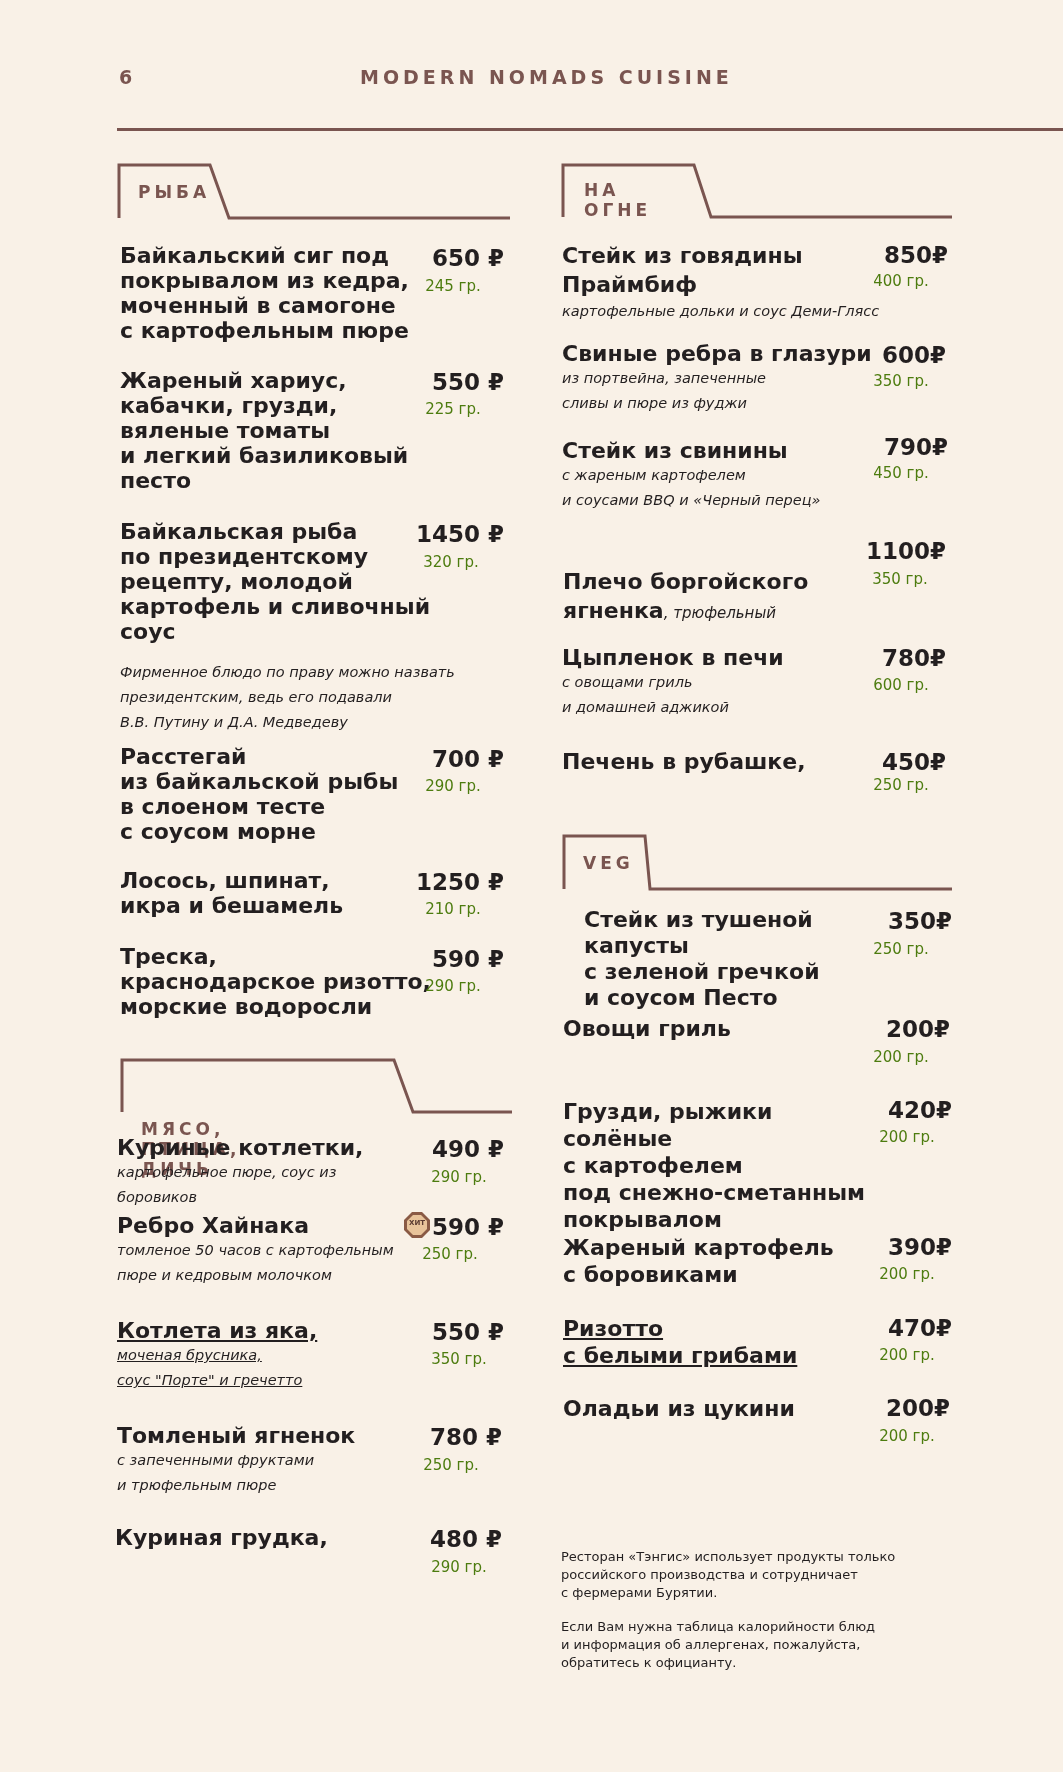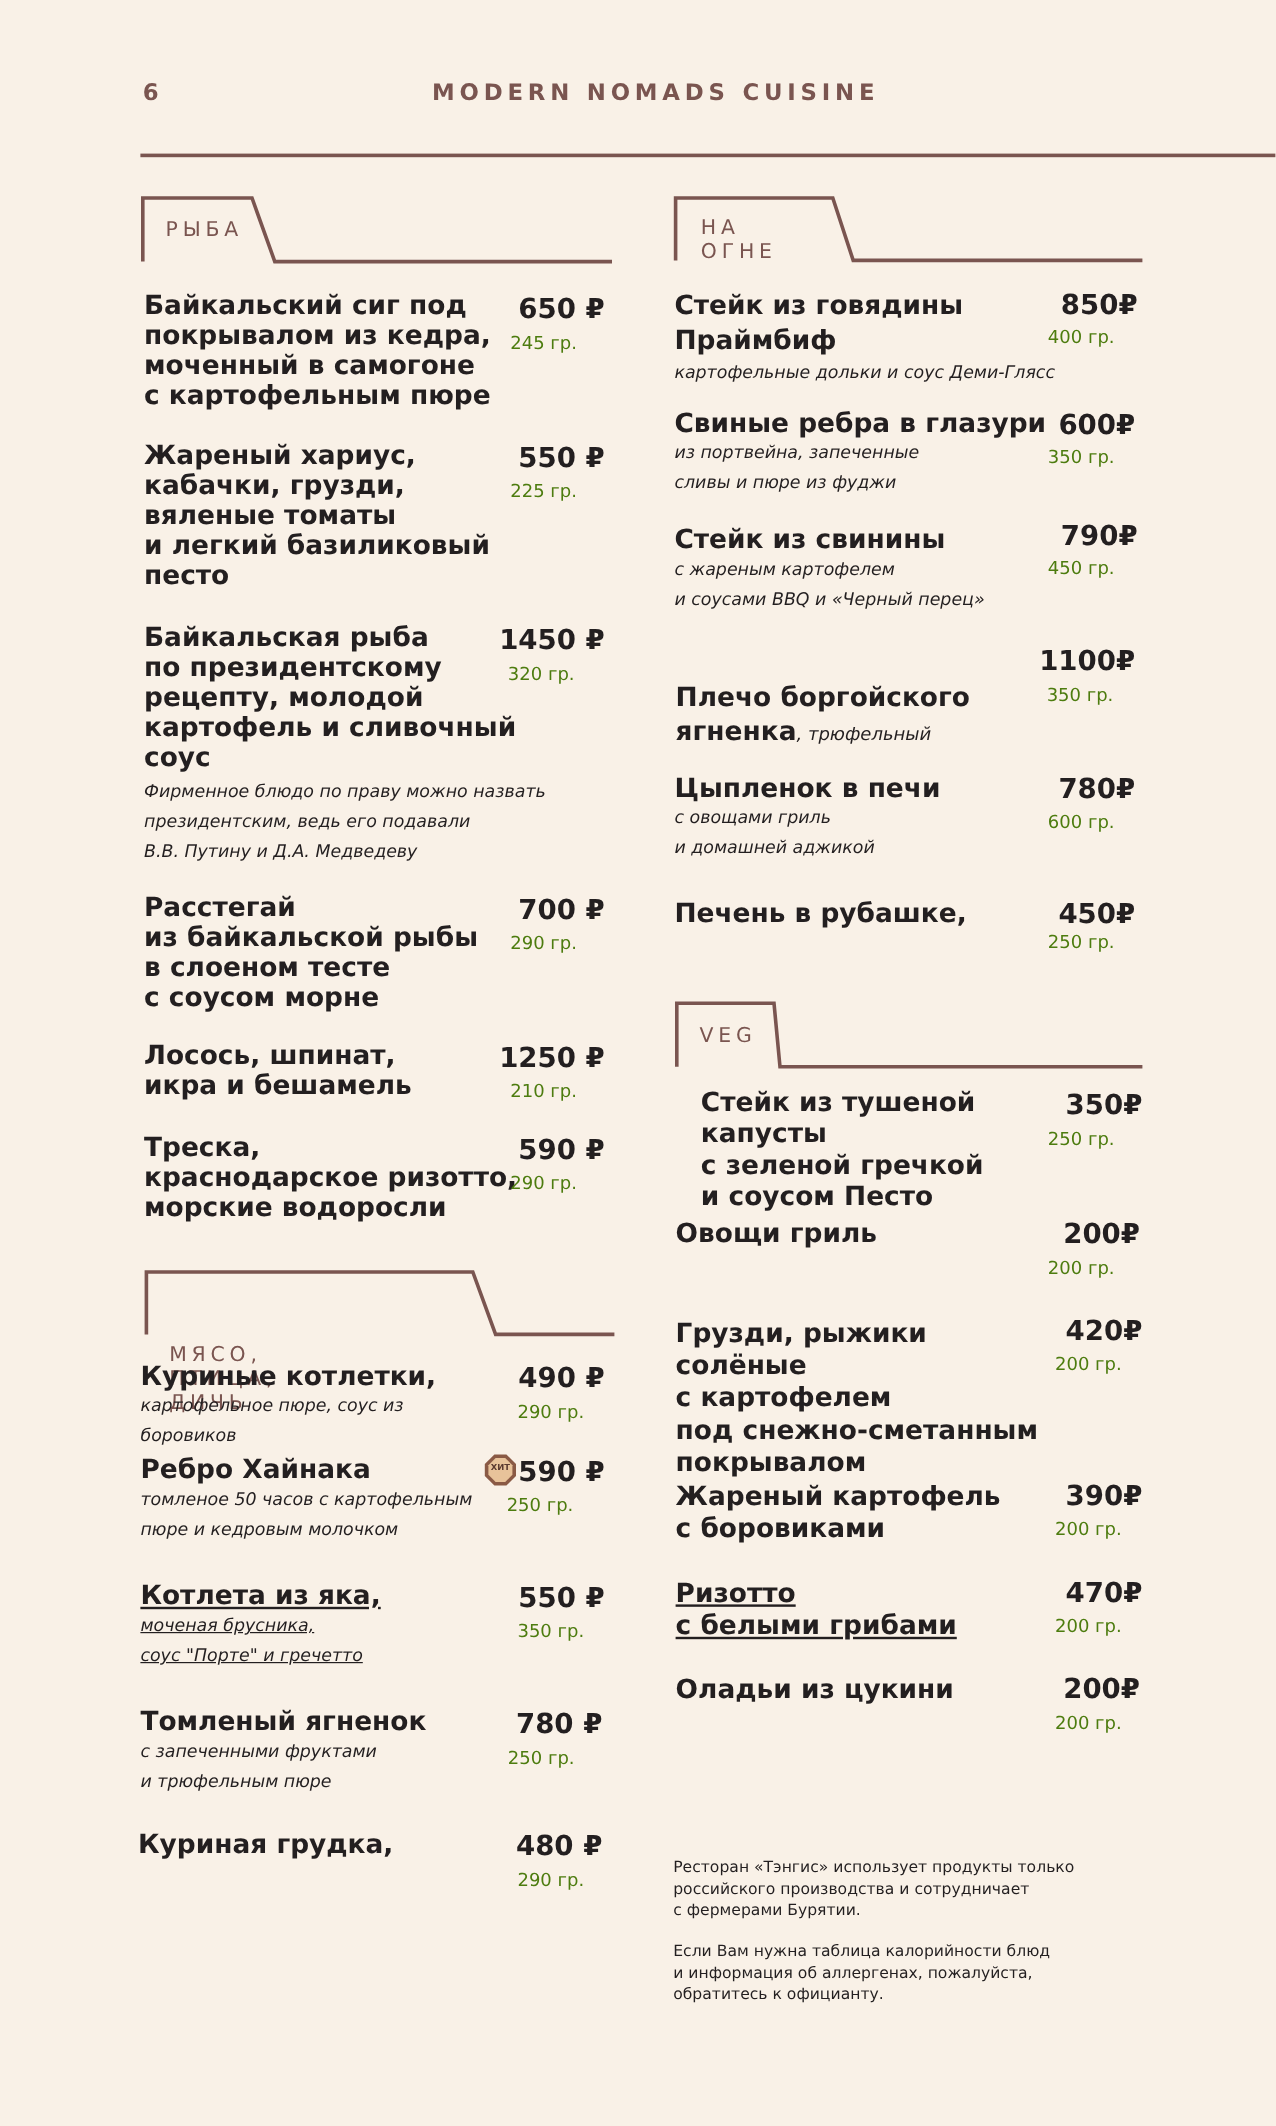--- a/index.html
+++ b/index.html
@@ -6,21 +6,21 @@
   body {
     width:1063px; height:1772px; background:#f9f1e7; position:relative; overflow:hidden;
     font-family:"DejaVu Sans", "Liberation Sans", sans-serif; color:#231f20;
   }
   .abs { position:absolute; }
   .page-num { left:119px; top:66px; font-size:19px; font-weight:bold; color:#7a5550; }
   .page-title { left:360px; top:66px; font-size:19px; letter-spacing:4px; color:#7a5550; font-weight:bold; }
   .top-rule { left:117px; top:128px; width:946px; height:3px; background:#7a5550; }
   .tab { position:absolute; }
   .tab svg { position:absolute; left:0; top:0; overflow:visible; }
-  .tab-label { position:absolute; font-size:17px; font-weight:normal; letter-spacing:4px; color:#7a5550; }
+  .tab-label { position:absolute; font-size:17px; font-weight:bold; letter-spacing:4px; color:#7a5550; }
   .item { position:absolute; }
   .item-name { font-weight:bold; font-size:22px; line-height:25px; white-space:pre-line; color:#231f20; }
   .item-desc { font-style:italic; font-size:14.5px; line-height:25px; color:#231f20; white-space:pre-line; }
   .item-desc-inline { font-style:italic; font-size:15px; font-weight:normal; }
   .price { position:absolute; font-weight:bold; font-size:23px; text-align:right; width:90px; color:#231f20; }
   .weight { position:absolute; font-size:15px; text-align:center; width:90px; color:#4d7c0f; }
   .badge { position:absolute; width:28px; height:28px; }
   .footer-note { font-size:13px; line-height:18px; white-space:pre-line; color:#231f20; }
 </style>
 </head>
@@ -55,21 +55,21 @@
 </div>
 <div class="price" style="left:414px;top:369px;">550 ₽</div>
 <div class="weight" style="left:408px;top:400px;">225 гр.</div>
 
 <div class="item" style="left:120px;top:519px;width:360px;">
   <div class="item-name">Байкальская рыба
 по президентскому
 рецепту, молодой
 картофель и сливочный
 соус</div>
-  <div class="item-desc" style="margin-top:4px;">Фирменное блюдо по праву можно назвать
+  <div class="item-desc" style="margin-top:16px;">Фирменное блюдо по праву можно назвать
 президентским, ведь его подавали
 В.В. Путину и Д.А. Медведеву</div>
 </div>
 <div class="price" style="left:414px;top:521px;">1450 ₽</div>
 <div class="weight" style="left:406px;top:553px;">320 гр.</div>
 
 <div class="item" style="left:120px;top:744px;width:330px;">
   <div class="item-name">Расстегай
 из байкальской рыбы
 в слоеном тесте

